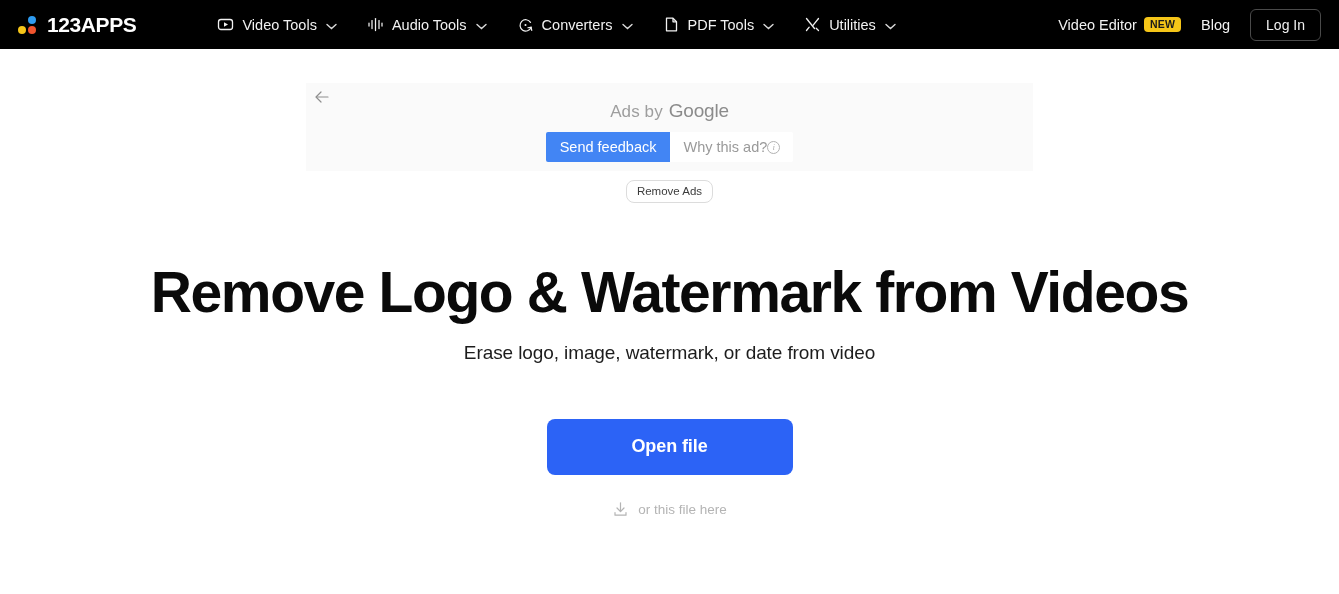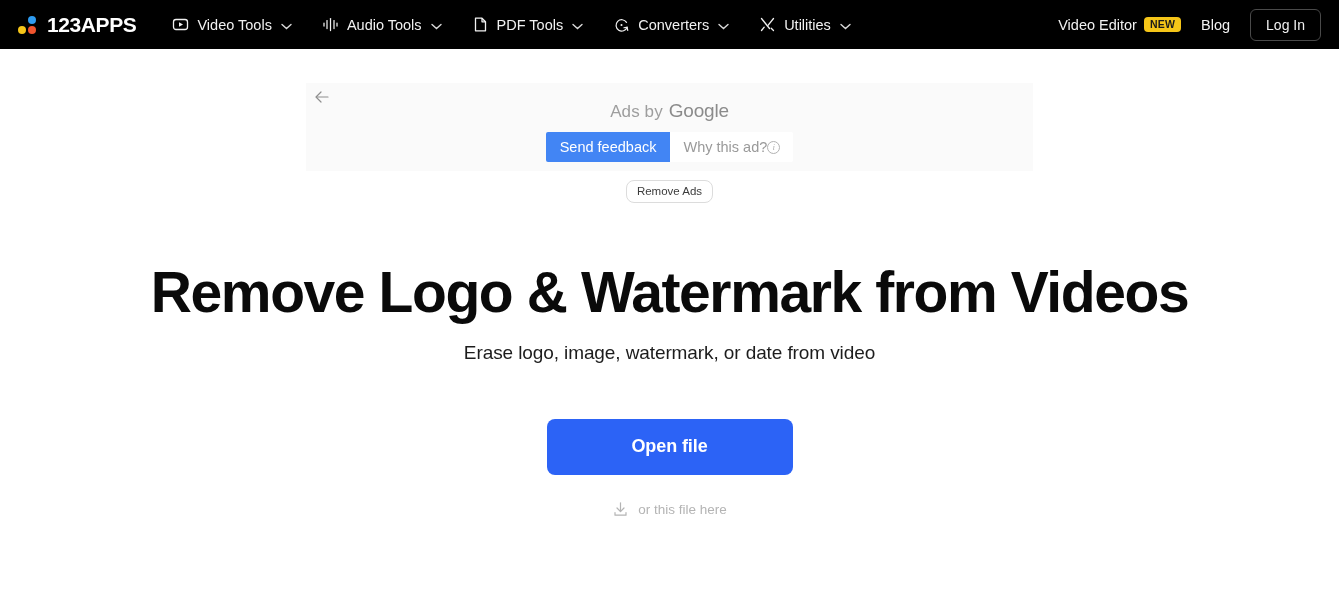--- a/index.html
+++ b/index.html
@@ -11,20 +11,21 @@
   }
 
   
   .navbar {
     height:49px;
     background:#000000;
     display:flex;
     align-items:center;
     padding:0 18px 0 16px;
     position:relative;
+    gap:45px;
   }
   .logo {
     display:flex;
     align-items:center;
     gap:9px;
     margin-right:24px;
     cursor:pointer;
   }
   .logo-dots {
     position:relative;
@@ -277,42 +278,42 @@
       <span>Audio Tools</span>
       <span class="caret">
         <svg width="11" height="7" viewBox="0 0 11 7" fill="none" stroke="#f1f1f1" stroke-width="1.4" stroke-linecap="round">
             <path d="M1 1.5 L5.5 5.5 L10 1.5"></path>
           </svg>
       </span>
     </div>
 
     <div class="nav-item">
       <span class="nav-icon">
-        <svg width="17" height="17" viewBox="0 0 17 17" fill="none" stroke="#f1f1f1" stroke-width="1.3" stroke-linejoin="round">
-          <path d="M3.5 2.2 H10 L13.5 5.8 V14.8 H3.5 Z"></path>
-          <path d="M10 2.2 V5.8 H13.5"></path>
-        </svg>
-      </span>
-      <span>PDF Tools</span>
-      <span class="caret">
-        <svg width="11" height="7" viewBox="0 0 11 7" fill="none" stroke="#f1f1f1" stroke-width="1.4" stroke-linecap="round">
-            <path d="M1 1.5 L5.5 5.5 L10 1.5"></path>
-          </svg>
-      </span>
-    </div>
-
-    <div class="nav-item">
-      <span class="nav-icon">
         <svg width="18" height="18" viewBox="0 0 18 18" fill="none" stroke="#f1f1f1" stroke-width="1.3" stroke-linecap="round">
           <path d="M14.3 6.2 A6 6 0 1 0 14.9 11.4"></path>
           <path d="M11.6 11.9 L14.9 11.4 L15.6 14.6"></path>
           <circle cx="9" cy="9" r="1.1" fill="#f1f1f1" stroke="none"></circle>
         </svg>
       </span>
       <span>Converters</span>
+      <span class="caret">
+        <svg width="11" height="7" viewBox="0 0 11 7" fill="none" stroke="#f1f1f1" stroke-width="1.4" stroke-linecap="round">
+            <path d="M1 1.5 L5.5 5.5 L10 1.5"></path>
+          </svg>
+      </span>
+    </div>
+
+    <div class="nav-item">
+      <span class="nav-icon">
+        <svg width="17" height="17" viewBox="0 0 17 17" fill="none" stroke="#f1f1f1" stroke-width="1.3" stroke-linejoin="round">
+          <path d="M3.5 2.2 H10 L13.5 5.8 V14.8 H3.5 Z"></path>
+          <path d="M10 2.2 V5.8 H13.5"></path>
+        </svg>
+      </span>
+      <span>PDF Tools</span>
       <span class="caret">
         <svg width="11" height="7" viewBox="0 0 11 7" fill="none" stroke="#f1f1f1" stroke-width="1.4" stroke-linecap="round">
             <path d="M1 1.5 L5.5 5.5 L10 1.5"></path>
           </svg>
       </span>
     </div>
 
     <div class="nav-item">
       <span class="nav-icon">
         <svg width="17" height="17" viewBox="0 0 17 17" fill="none" stroke="#f1f1f1" stroke-width="1.3" stroke-linecap="round" stroke-linejoin="round">

